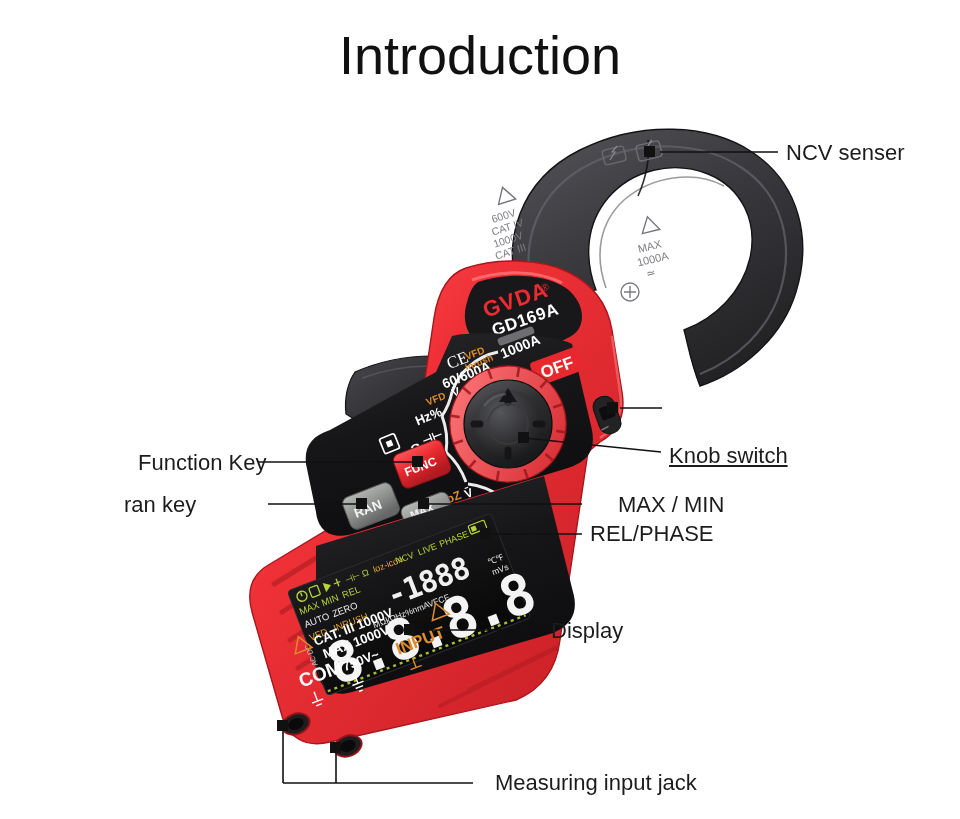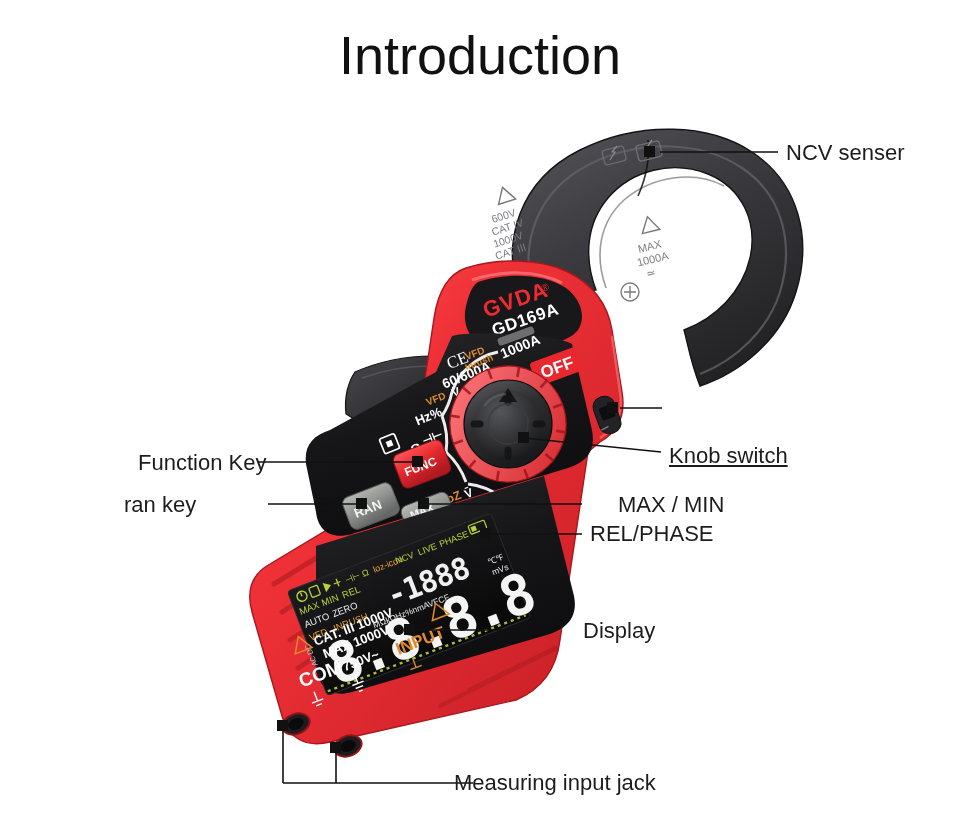--- a/index.html
+++ b/index.html
@@ -21,22 +21,22 @@
     position:absolute;font-size:22px;color:#1c1c1c;white-space:nowrap;
     font-family:"Liberation Sans", sans-serif;
   }
   .cal-ncv{left:786px;top:140px;}
   .cal-hold{left:670px;top:396px;}
   .cal-knob{left:669px;top:443px;text-decoration:underline;}
   .cal-func{left:110px;top:450px;margin-left:28px;}
   .cal-ran{left:124px;top:492px;}
   .cal-maxmin{left:618px;top:492px;}
   .cal-relzero{left:590px;top:521px;}
-  .cal-display{left:551px;top:618px;margin-left:32px;}
-  .cal-jack{left:454px;top:770px;}
+  .cal-display{left:551px;top:618px;}
+  .cal-jack{left:495px;top:770px;}
 
   
   svg{display:block;}
   #leaders{position:absolute;left:0;top:0;width:960px;height:819px;pointer-events:none;}
   #meter{position:absolute;left:0;top:0;width:960px;height:819px;}
 </style>
 </head>
 <body>
 
 <div id="stage">

